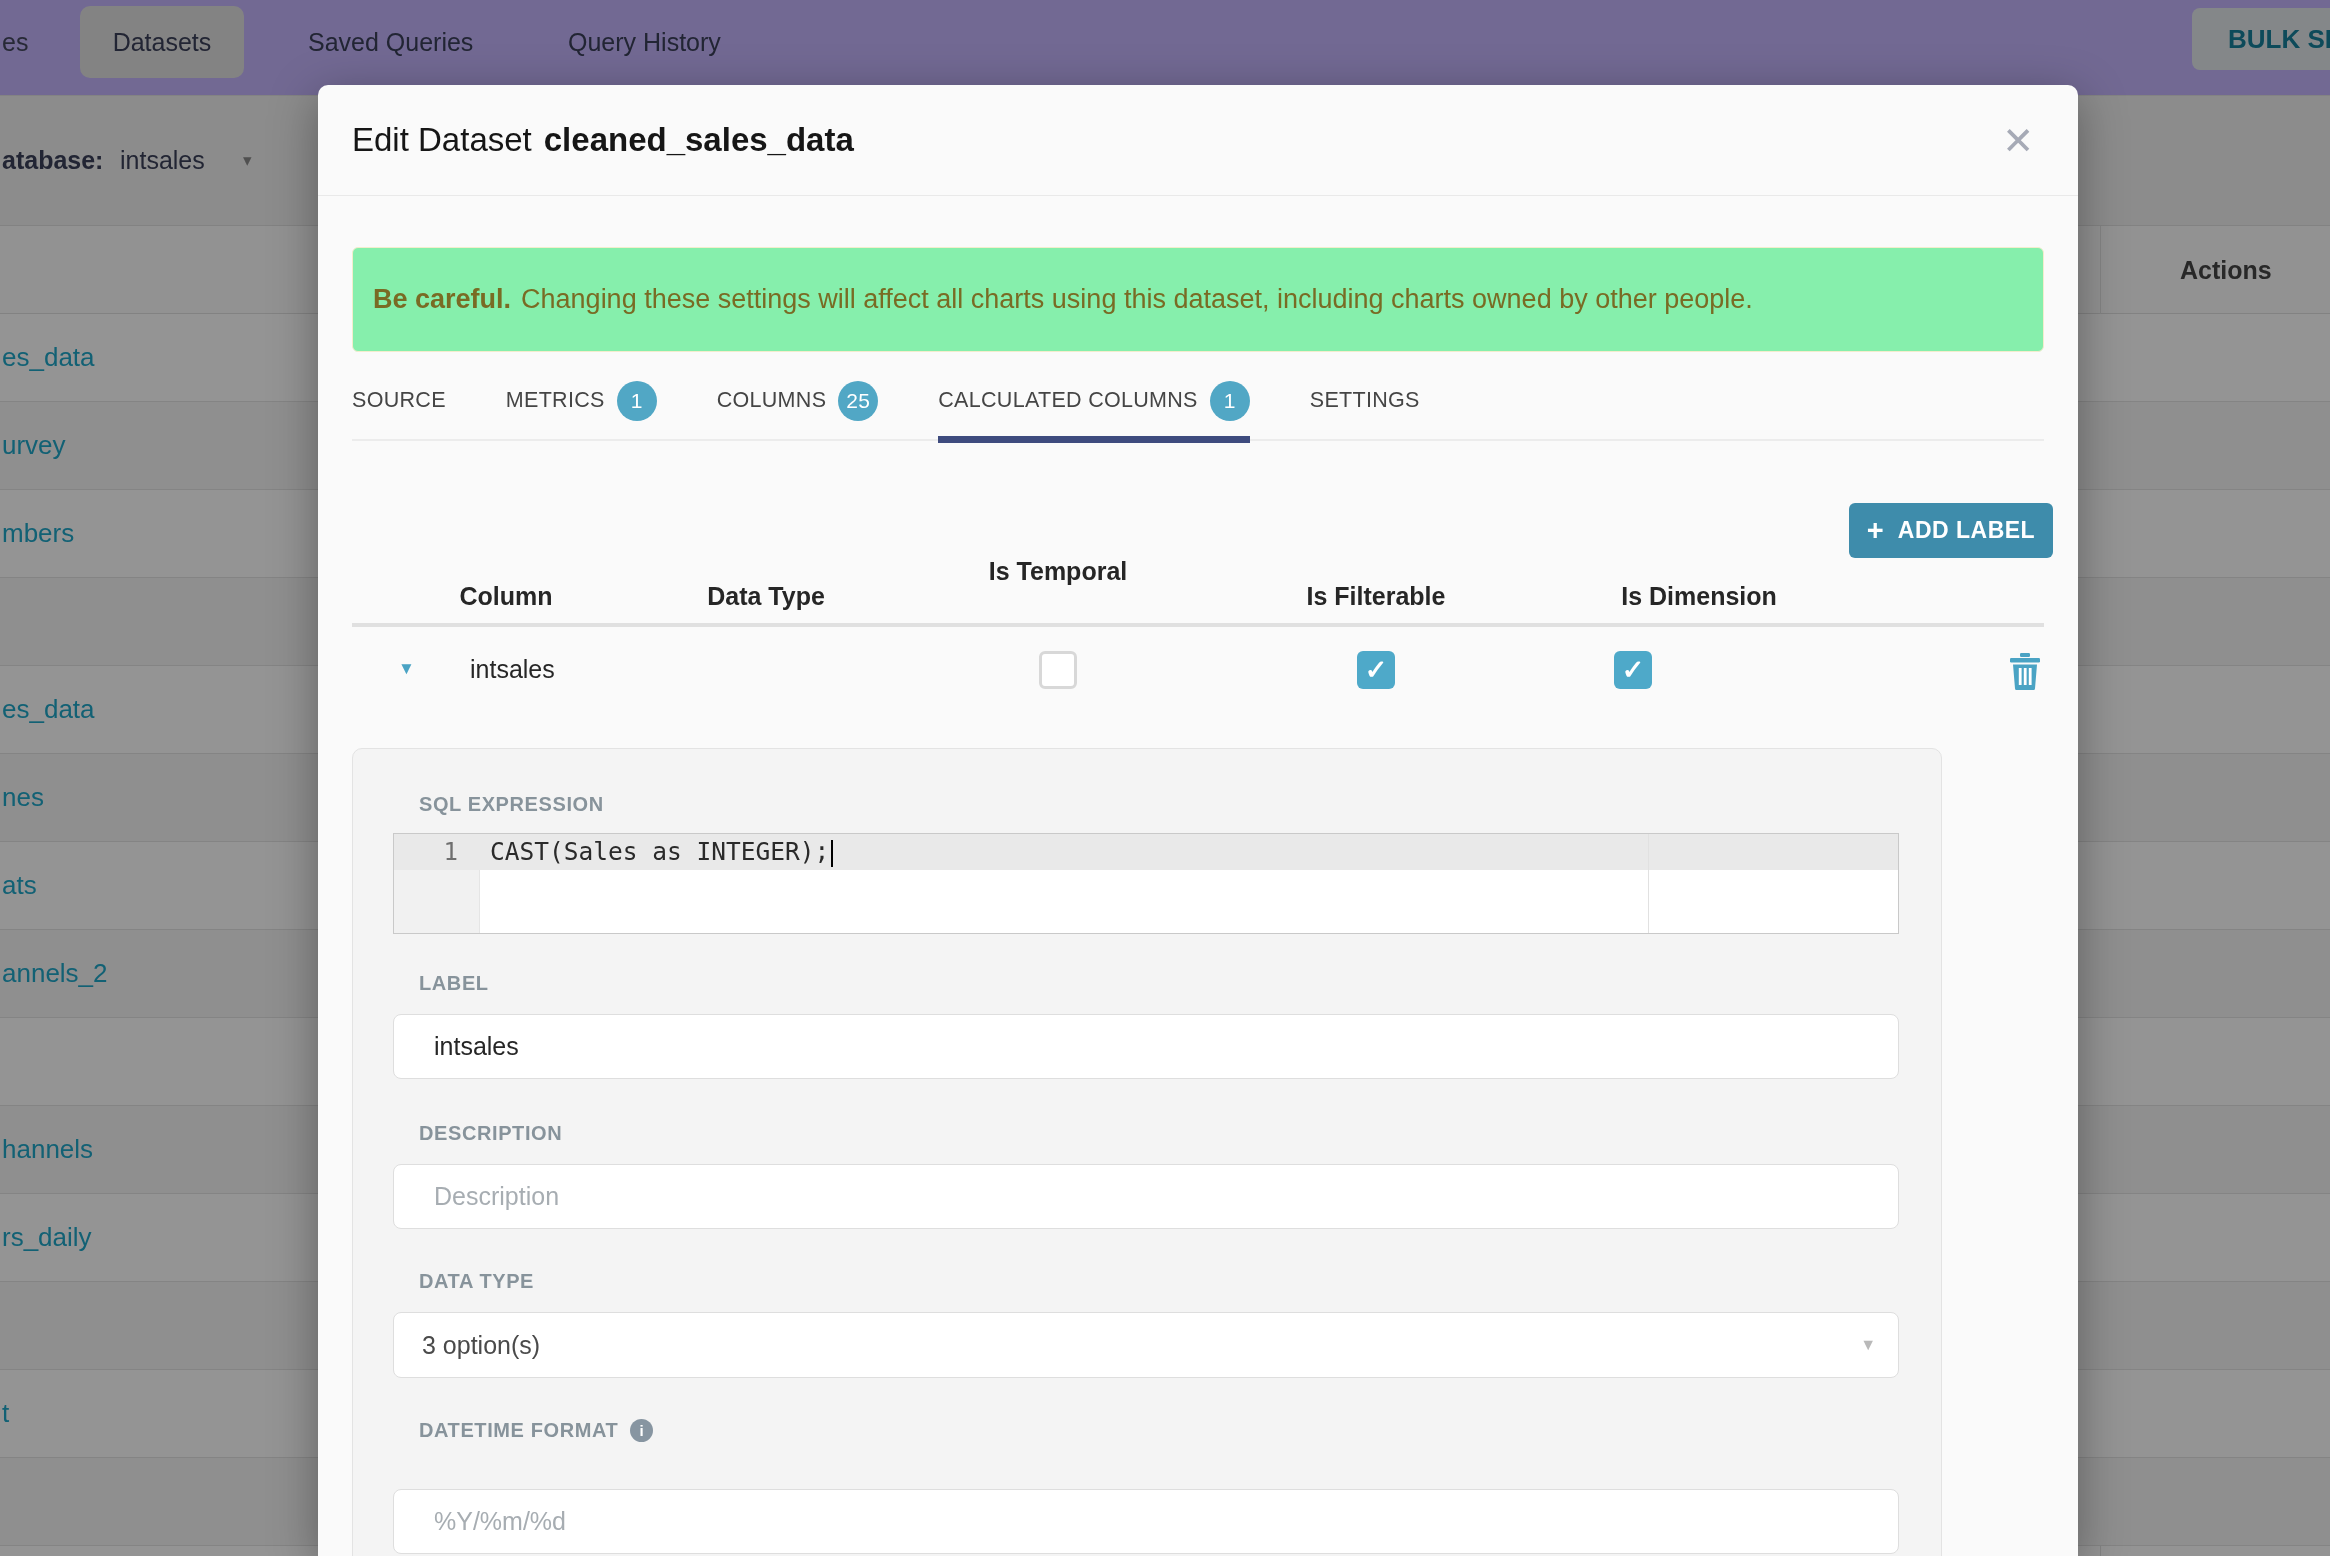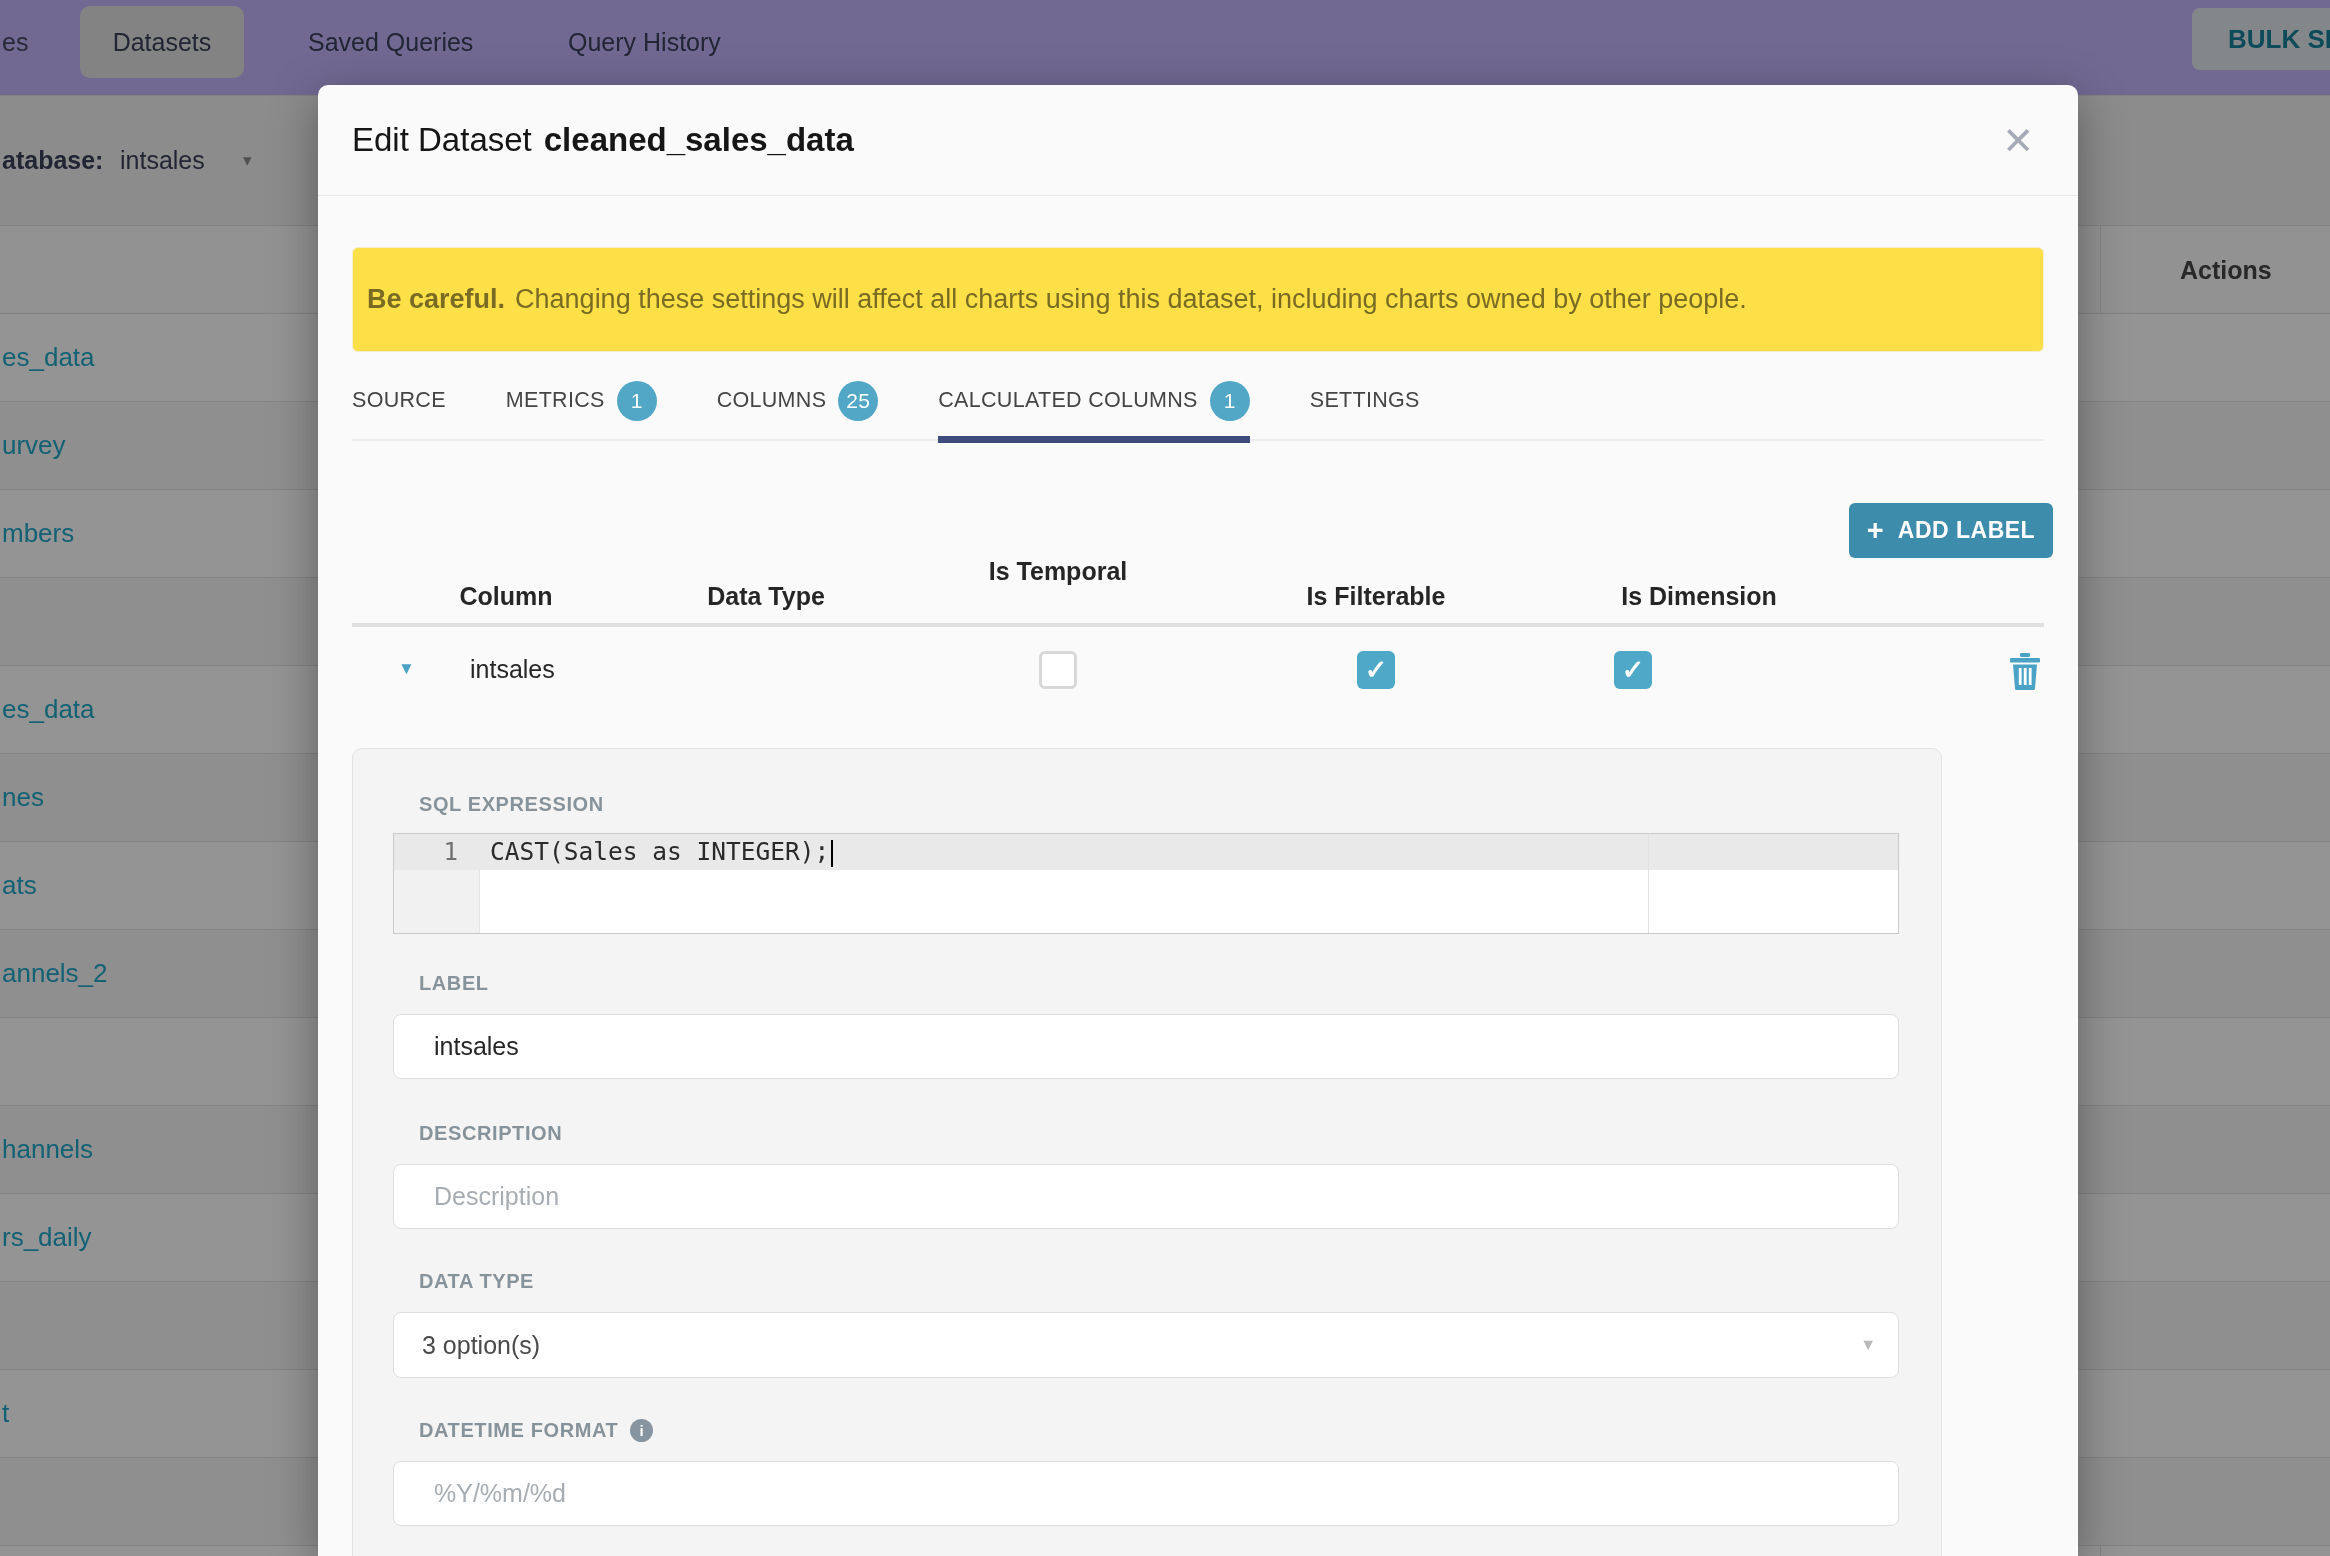--- a/index.html
+++ b/index.html
@@ -30,21 +30,21 @@
 
   
   .overlay { position:absolute; inset:0; background:rgba(0,0,0,0.42); z-index:10; }
 
   
   .modal { position:absolute; left:318px; top:85px; width:1760px; height:1471px; background:#fafafa; border-radius:10px 10px 0 0; box-shadow:0 12px 48px rgba(0,0,0,0.35); z-index:20; overflow:hidden; }
   .m-header { position:absolute; left:0; top:0; width:100%; height:111px; border-bottom:1px solid #e9e9e9; display:flex; align-items:center; padding-left:34px; font-size:33px; color:#161616; }
   .m-title-name { font-weight:700; margin-left:12px; }
   .m-close { position:absolute; right:44px; top:0; height:111px; display:flex; align-items:center; font-size:38px; color:#a6aab6; cursor:pointer; }
 
-  .banner { position:absolute; left:34px; top:162px; width:1692px; height:105px; background:#fde047; border:1px solid #f3edcd; border-radius:6px; display:flex; align-items:center; padding-left:14px; font-size:27px; color:#796b24; }
+  .banner { position:absolute; left:34px; top:162px; width:1692px; height:105px; background:#86efac; border:1px solid #f3edcd; border-radius:6px; display:flex; align-items:center; padding-left:20px; font-size:27px; color:#796b24; }
   .banner b { margin-right:10px; }
 
   .tabs { position:absolute; left:34px; top:277px; width:1692px; height:79px; border-bottom:2px solid #ececec; display:flex; align-items:center; gap:60px; }
   .tab { position:relative; display:flex; align-items:center; height:100%; font-size:21.5px; color:#454545; letter-spacing:0.3px; cursor:pointer; }
   .tab .badge { margin-left:12px; width:40px; height:40px; border-radius:50%; background:#51a7c5; color:#fff; font-size:21px; display:flex; align-items:center; justify-content:center; }
   .tab.active::after { content:""; position:absolute; left:0; right:0; bottom:-4px; height:7px; background:#3e4b7e; }
 
   .add-btn { position:absolute; left:1531px; top:418px; width:204px; height:55px; background:#3e8cab; border-radius:6px; display:flex; align-items:center; justify-content:center; color:#fff; cursor:pointer; }
   .add-btn .plus { font-size:29px; font-weight:700; margin-right:14px; }
   .add-btn .lbl { font-size:23px; font-weight:600; letter-spacing:0.5px; }
@@ -231,15 +231,15 @@
     <span class="p-label" style="top:521px;">DATA TYPE</span>
     <div class="p-select" style="top:563px;">
       <span>3 option(s)</span>
       <span class="sel-caret">▼</span>
     </div>
 
     <span class="p-label" style="top:670px;">
       <span>DATETIME FORMAT</span>
       <i class="info-dot">i</i>
     </span>
-    <input class="p-input" style="top: 712px;" readonly="" placeholder="%Y/%m/%d">
+    <input class="p-input" style="top: 740px;" readonly="" placeholder="%Y/%m/%d">
   </div>
 </div>
 
 </body></html>

